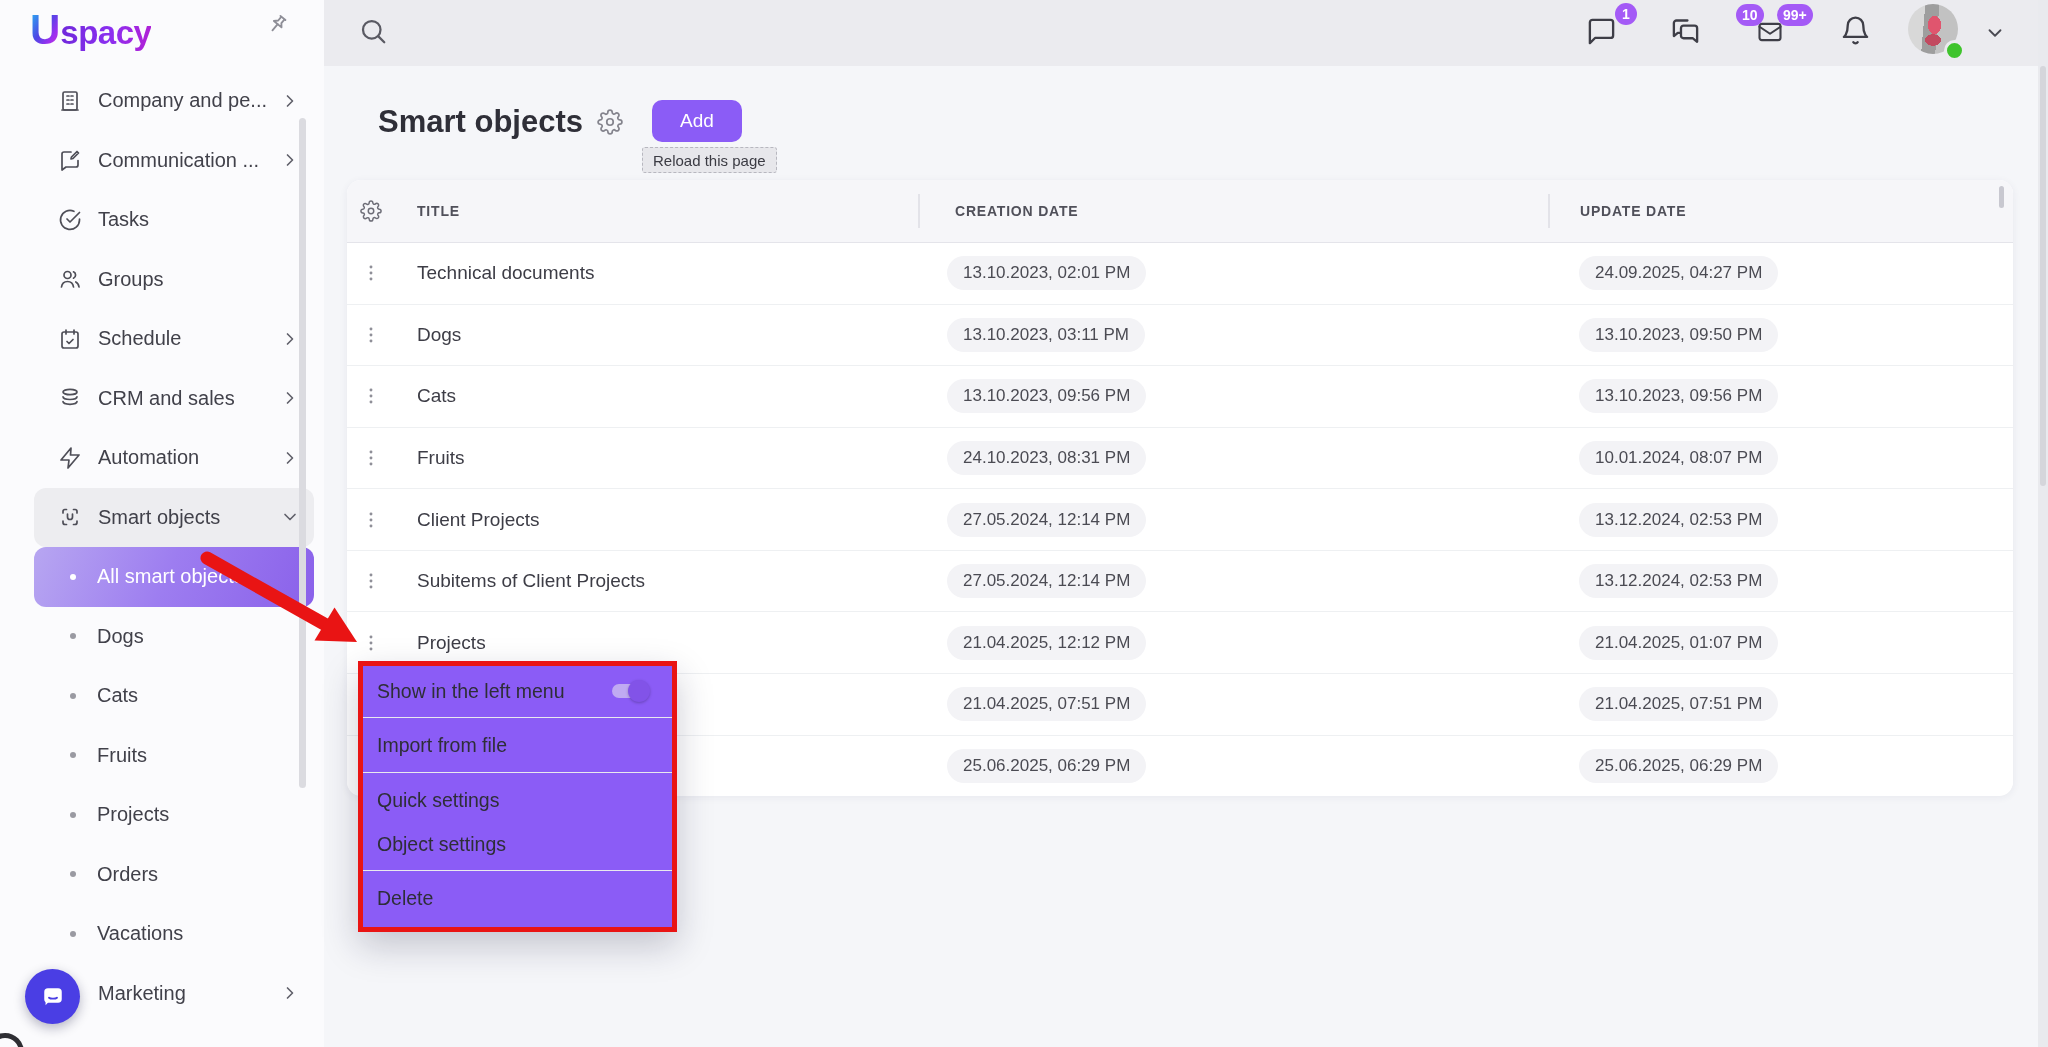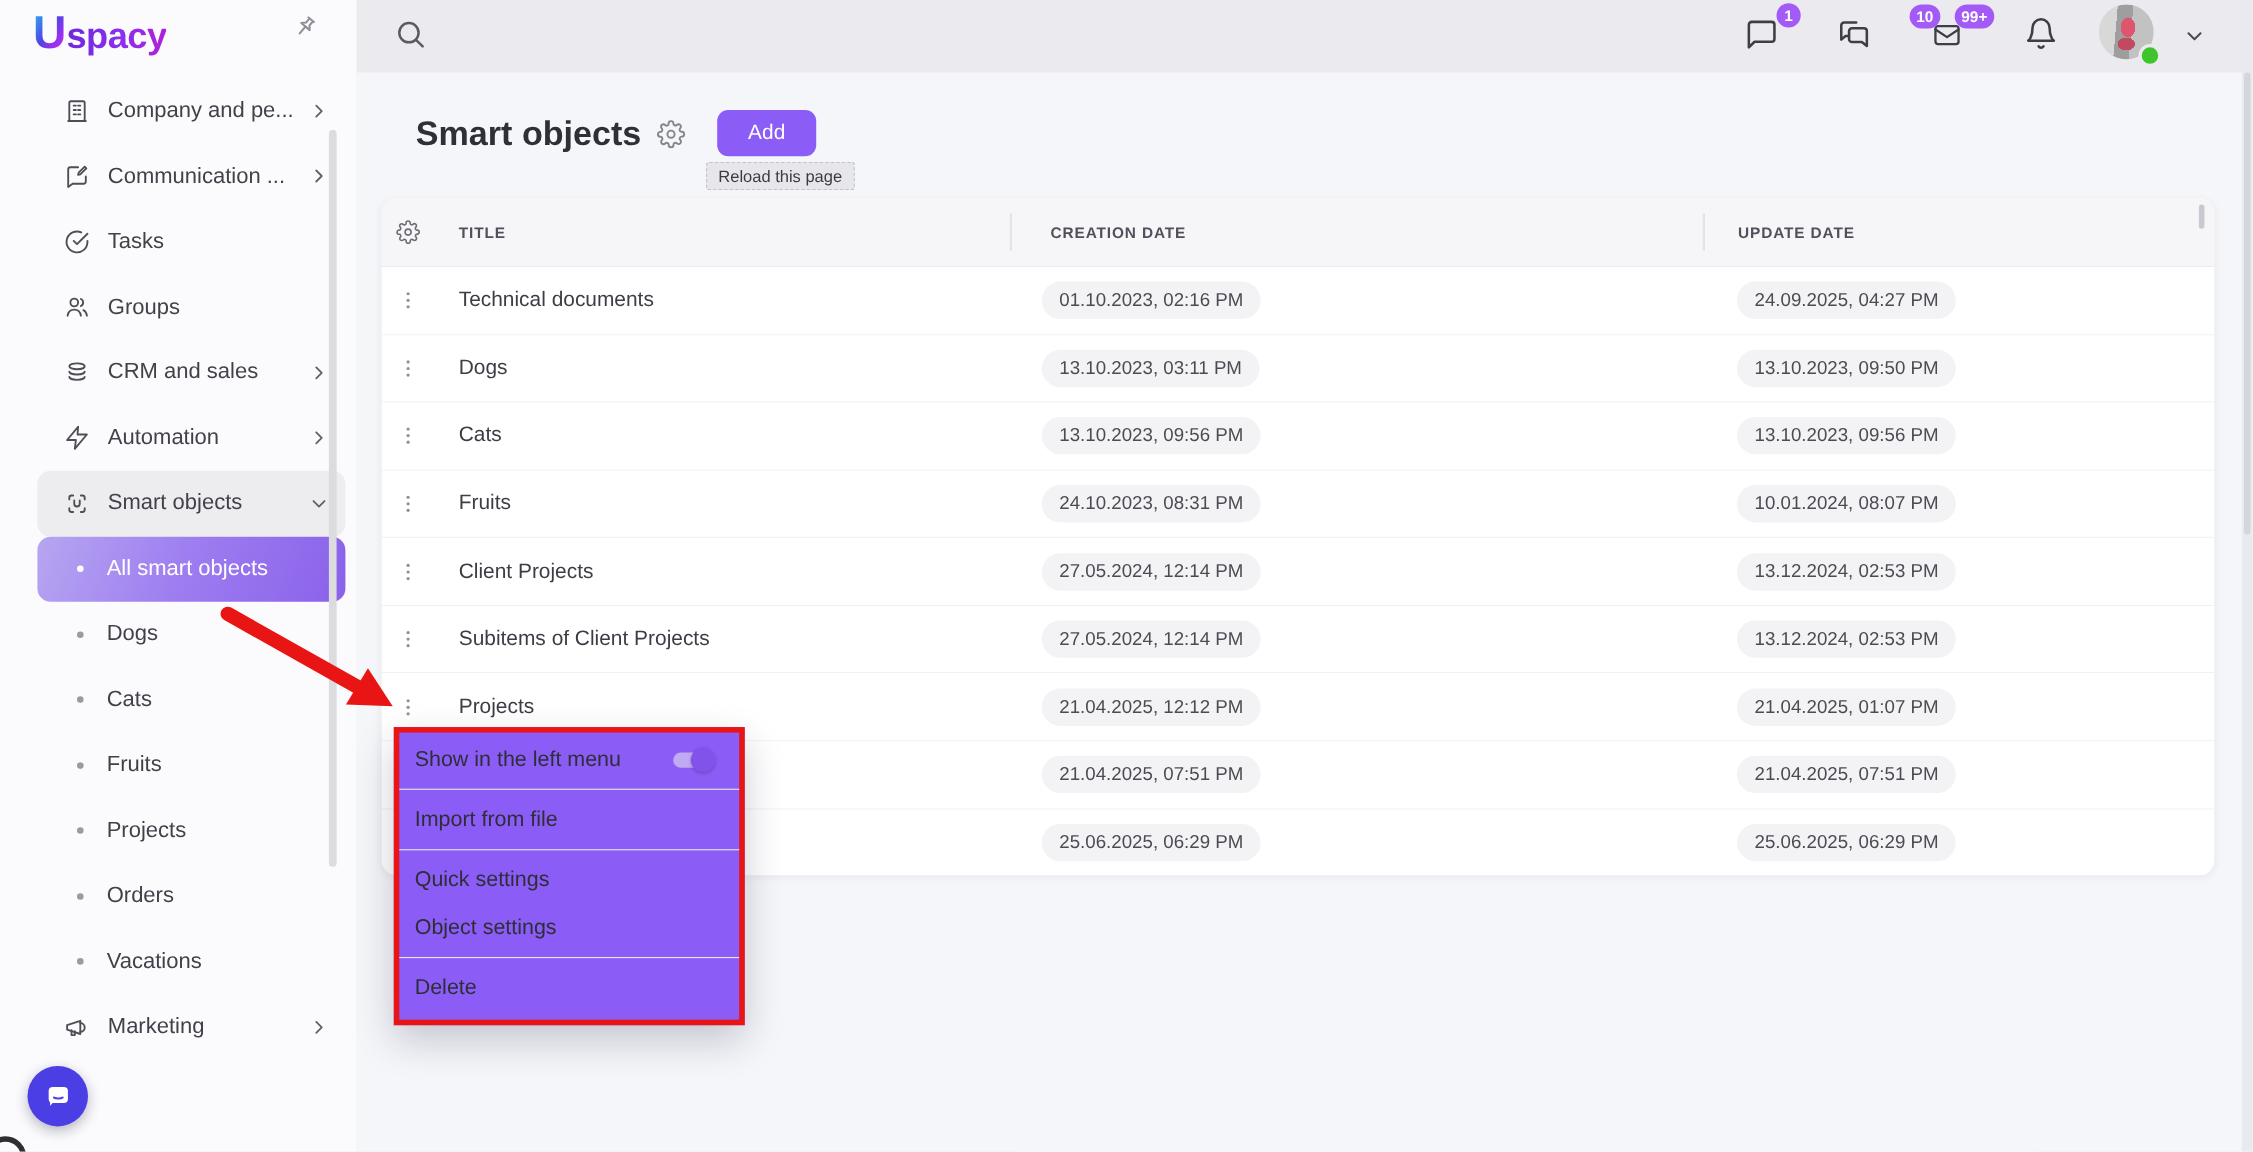--- a/index.html
+++ b/index.html
@@ -164,20 +164,35 @@
           <svg viewBox="0 0 24 24" width="24" height="24" fill="none" stroke="currentColor" stroke-width="1.7" stroke-linecap="round" stroke-linejoin="round">
               <circle cx="9.5" cy="8" r="3.5"></circle>
               <path d="M3.5 20c.5-3.5 2.8-5.5 6-5.5s5.5 2 6 5.5"></path>
               <path d="M15.5 4.8a3.5 3.5 0 0 1 0 6.4"></path>
               <path d="M17.8 15c1.8.9 2.9 2.6 3.2 5"></path>
             </svg>
         </span>
         <span class="lbl">Groups</span>
       </div>
 
+      <div class="item">
+        <span class="ic">
+          <svg viewBox="0 0 24 24" width="24" height="24" fill="none" stroke="currentColor" stroke-width="1.7" stroke-linecap="round" stroke-linejoin="round">
+              <rect x="4" y="5" width="16" height="16" rx="2"></rect>
+              <path d="M8 3v4M16 3v4"></path>
+              <path d="M9 14.5l2 2 4-4"></path>
+            </svg>
+        </span>
+        <span class="lbl">Schedule</span>
+        <span class="chev">
+            <svg viewBox="0 0 24 24" width="20" height="20" fill="none" stroke="currentColor" stroke-width="2" stroke-linecap="round" stroke-linejoin="round">
+              <polyline points="9 6 15 12 9 18"></polyline>
+            </svg>
+          </span>
+      </div>
 
       <div class="item">
         <span class="ic">
           <svg viewBox="0 0 24 24" width="24" height="24" fill="none" stroke="currentColor" stroke-width="1.7" stroke-linecap="round" stroke-linejoin="round">
               <ellipse cx="12" cy="6" rx="7" ry="2.7"></ellipse>
               <path d="M5 10.8c0 1.5 3.1 2.7 7 2.7s7-1.2 7-2.7"></path>
               <path d="M5 15.6c0 1.5 3.1 2.7 7 2.7s7-1.2 7-2.7"></path>
             </svg>
         </span>
         <span class="lbl">CRM and sales</span>
@@ -343,21 +358,21 @@
       <div class="tbody">
         <div class="trow">
           <span class="kebab">
               <svg viewBox="0 0 24 24" width="22" height="26" fill="currentColor">
                 <circle cx="12" cy="5.5" r="1.6"></circle>
                 <circle cx="12" cy="12" r="1.6"></circle>
                 <circle cx="12" cy="18.5" r="1.6"></circle>
               </svg>
             </span>
           <span class="rtitle">Technical documents</span>
-          <span class="pill created">01.10.2023, 02:16 PM</span>
+          <span class="pill created">13.10.2023, 02:01 PM</span>
           <span class="pill updated">24.09.2025, 04:27 PM</span>
         </div>
         <div class="trow">
           <span class="kebab">
               <svg viewBox="0 0 24 24" width="22" height="26" fill="currentColor">
                 <circle cx="12" cy="5.5" r="1.6"></circle>
                 <circle cx="12" cy="12" r="1.6"></circle>
                 <circle cx="12" cy="18.5" r="1.6"></circle>
               </svg>
             </span>

